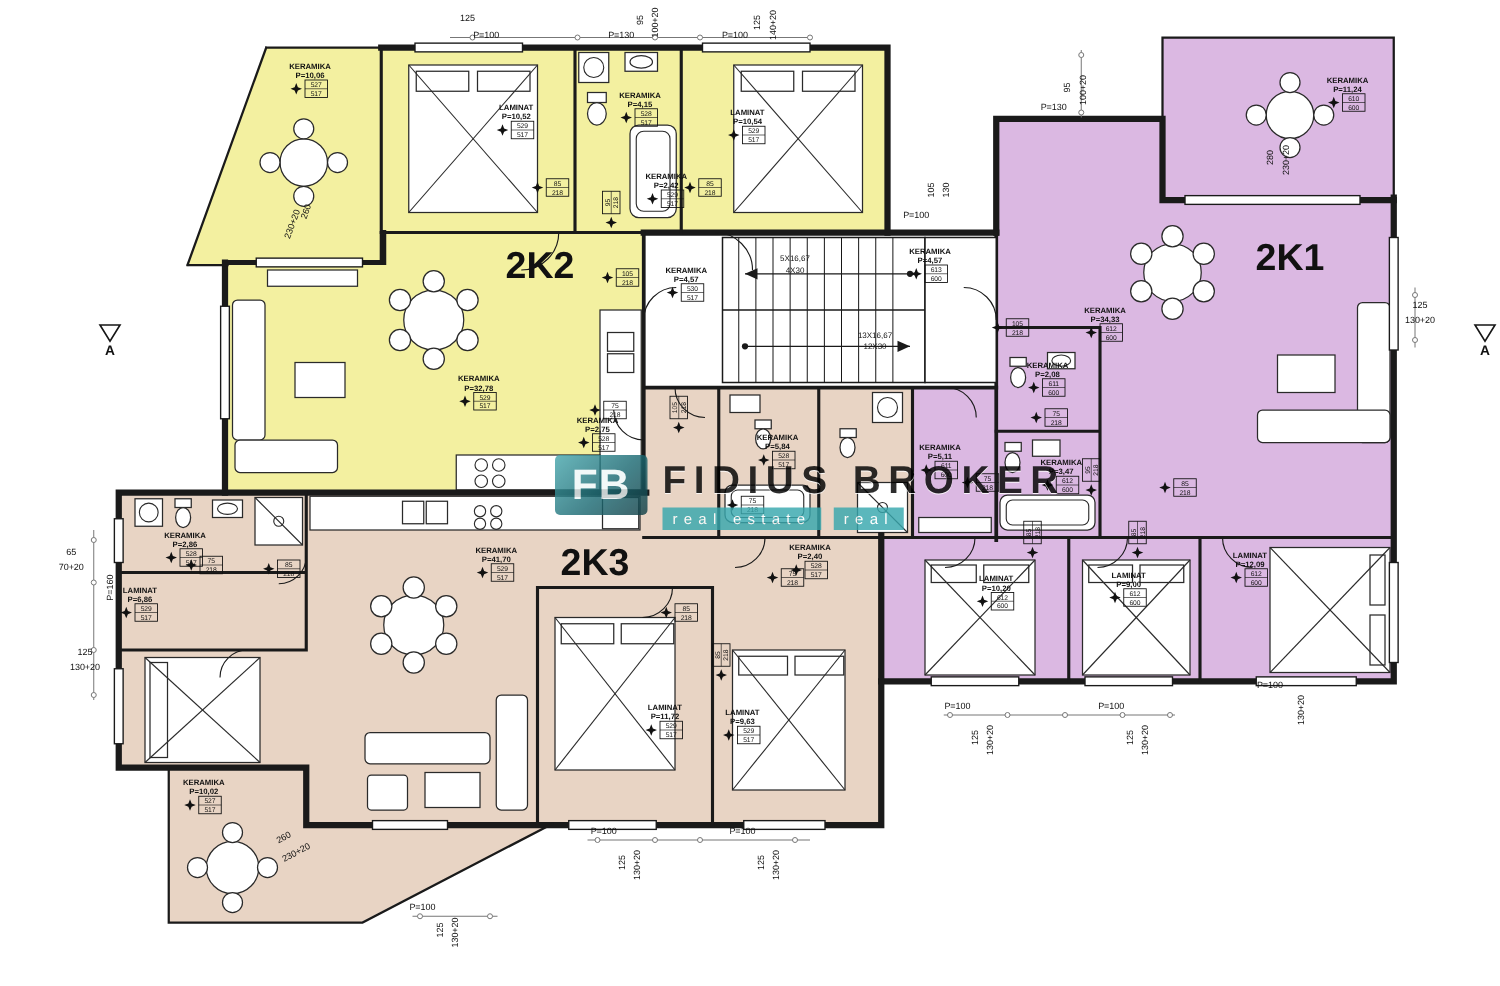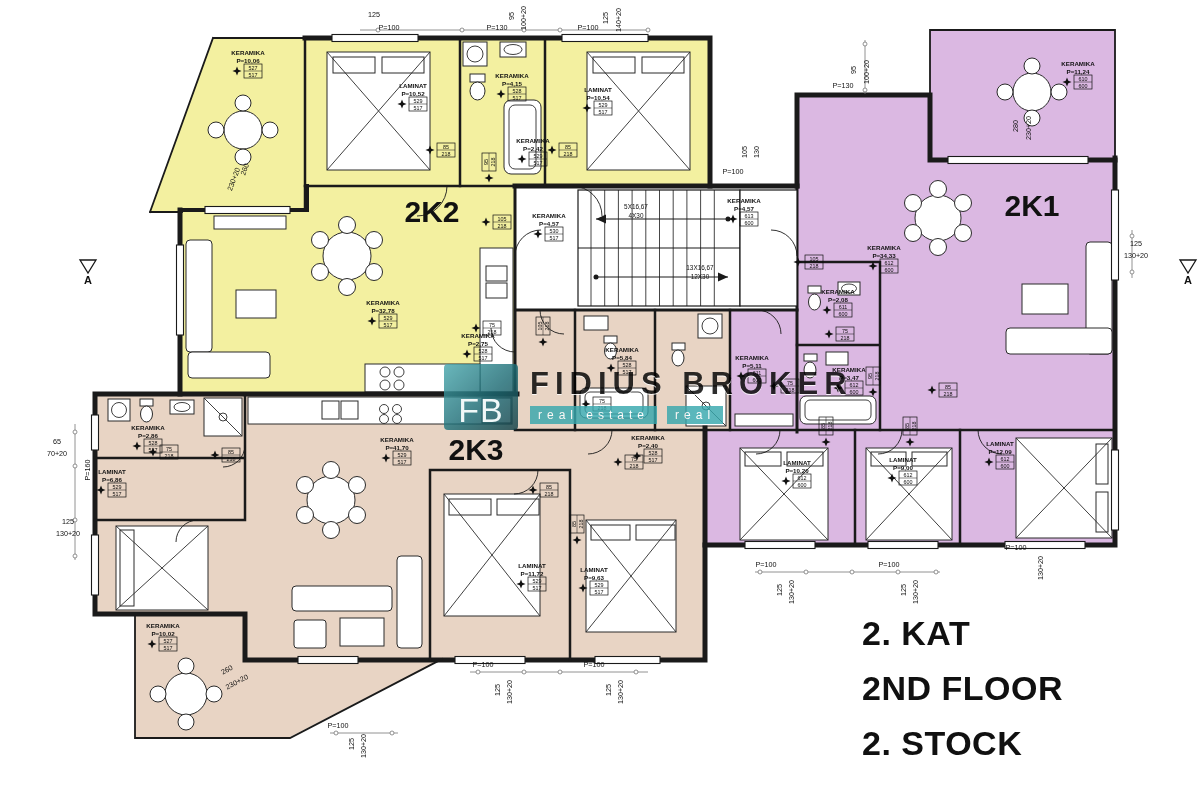--- a/index.html
+++ b/index.html
@@ -8,22 +8,22 @@
   svg text{font-family:"Liberation Sans",sans-serif;fill:#111}
   .wall{stroke:#1a1a1a;fill:none;stroke-linecap:square}
   .w5{stroke-width:5}.w4{stroke-width:4}.w3{stroke-width:3}.w25{stroke-width:2.5}.w18{stroke-width:1.8}
   .furn{fill:#ffffff;stroke:#2a2a2a;stroke-width:1}
   .fl{fill:none;stroke:#2a2a2a;stroke-width:0.9}
   .win{fill:#ffffff;stroke:#1a1a1a;stroke-width:1.1}
   .arc{fill:none;stroke:#1a1a1a;stroke-width:0.9}
   .chain{stroke:#777;stroke-width:0.8}
   .chaindot{fill:#fff;stroke:#777;stroke-width:0.8}
   .watermark{position:absolute;left:444px;top:364px;display:flex;align-items:flex-start;gap:12px;opacity:0.82}
-  .wm-logo{width:74px;height:66px;border-radius:4px;background:linear-gradient(135deg,#49a8ae 0%,#1d6b74 55%,#123f46 100%);
-    color:#eef7f7;font-weight:normal;font-size:34px;display:flex;align-items:flex-end;justify-content:center;letter-spacing:1px}
+  .wm-logo{width:74px;height:48px;border-radius:4px;background:linear-gradient(135deg,#49a8ae 0%,#1d6b74 55%,#123f46 100%);
+    color:#eef7f7;font-weight:bold;font-size:34px;display:flex;align-items:center;justify-content:center;letter-spacing:1px}
   .wm-text{display:flex;flex-direction:column;gap:4px;padding-top:2px}
   .wm-name{font-size:31px;font-weight:bold;letter-spacing:6px;color:#000000;text-shadow:0 1px 0 #fff}
   .wm-sub{display:flex;gap:10px}
   .wm-sub span{background:#38a8ae;color:#fff;font-size:12px;letter-spacing:5px;padding:2px 8px}
   .title-block{position:absolute;left:862px;top:606px;font-size:34px;font-weight:800;color:#101010;line-height:55px;letter-spacing:0.5px}
 </style>
 </head>
 <body>
 
 <div id="stage">
@@ -876,19 +876,14 @@
   </div>
   <div class="wm-text">
     <div class="wm-name">FIDIUS BROKER</div>
     <div class="wm-sub">
       <span>real estate</span>
       <span>real</span>
     </div>
   </div>
 </div>
 
-<div class="title-block">
-  <div>2. KAT</div>
-  <div>2ND FLOOR</div>
-  <div>2. STOCK</div>
+
 </div>
 
-</div>
-
 </body></html>

